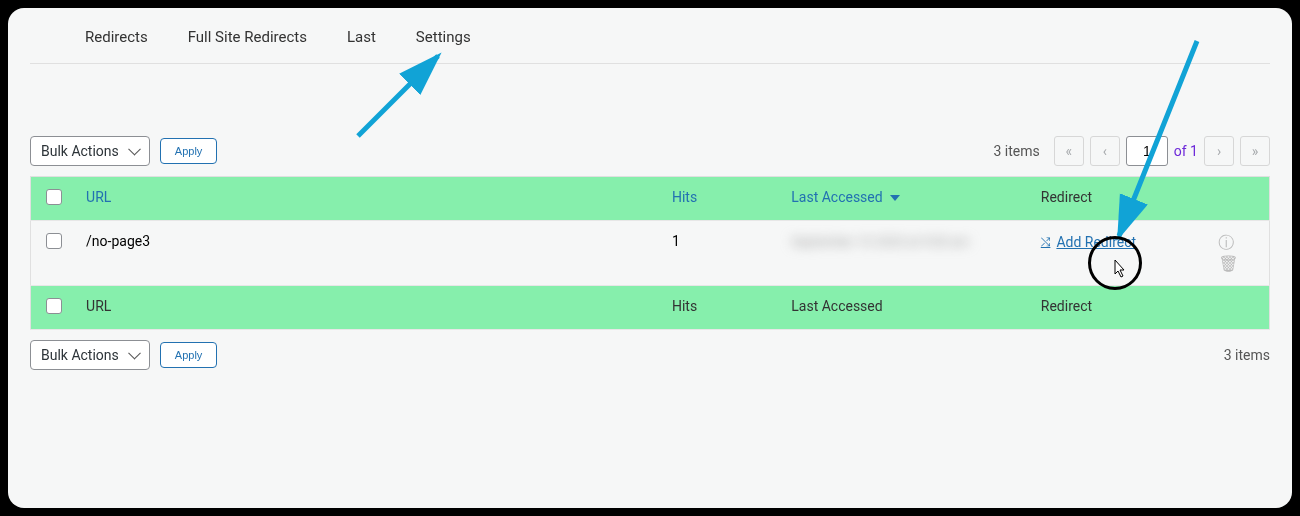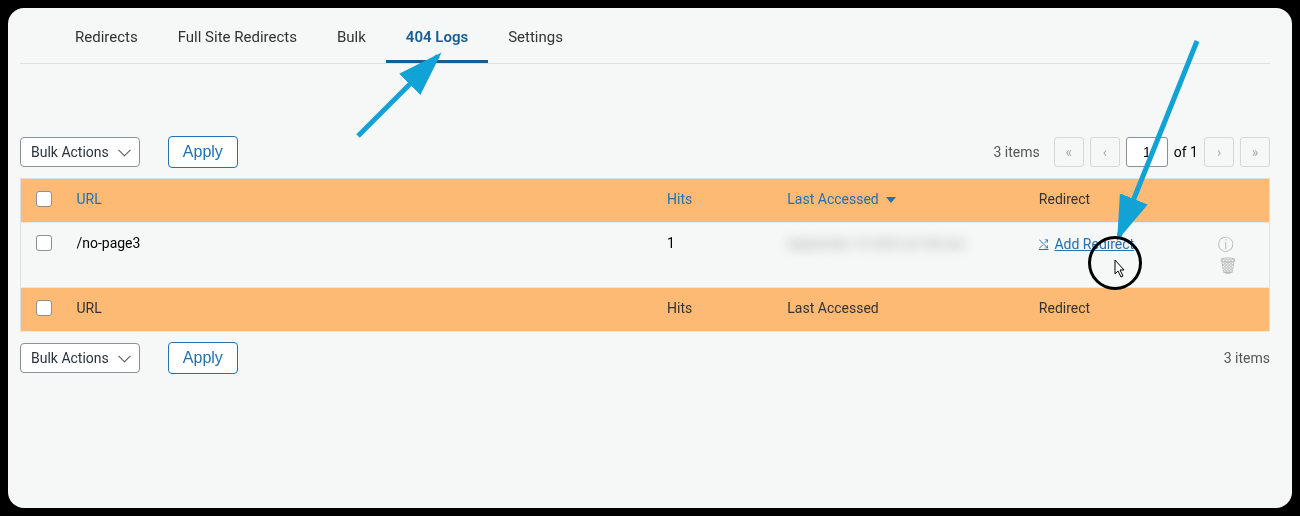--- a/index.html
+++ b/index.html
@@ -8,21 +8,21 @@
     background: #000;
     width: 1300px;
     height: 516px;
     padding: 8px;
   }
   .window {
     background: #f6f7f7;
     border-radius: 16px;
     width: 100%;
     height: 100%;
-    padding: 0 22px 18px 12px;
+    padding: 0 22px 18px 22px;
     position: relative;
     overflow: hidden;
   }
   .tabs {
     display: flex;
     gap: 0;
     border-bottom: 1px solid #e0e0e0;
     padding-left: 35px;
     align-items: flex-end;
     height: 56px;
@@ -39,21 +39,21 @@
     font-weight: 600;
     border-bottom: 3px solid #135e96;
   }
   .toolbar {
     display: flex;
     align-items: center;
     justify-content: space-between;
     margin-top: 72px;
     margin-bottom: 10px;
   }
-  .toolbar-left, .toolbar-right { display: flex; align-items: center; gap: 28px; }
+  .toolbar-left, .toolbar-right { display: flex; align-items: center; gap: 10px; }
   .select {
     border: 1px solid #8c8f94;
     border-radius: 4px;
     background: #fff;
     padding: 6px 30px 6px 10px;
     font-size: 14px;
     color: #2c3338;
     position: relative;
     cursor: pointer;
   }
@@ -64,21 +64,21 @@
     width: 8px; height: 8px;
     border-right: 1.5px solid #555; border-bottom: 1.5px solid #555;
     transform: translateY(-70%) rotate(45deg);
   }
   .btn-apply {
     border: 1px solid #2271b1;
     color: #2271b1;
     background: #fff;
     padding: 6px 14px;
     border-radius: 4px;
-    font-size: 16px;
+    font-size: 11px;
     cursor: pointer;
   }
   .pager { display: flex; align-items: center; gap: 6px; font-size: 14px; color: #555;}
   .pager .count { margin-right: 8px; }
   .pager-btn {
     border: 1px solid #d7d7d7;
     background: #f6f7f7;
     color: #a7aaad;
     width: 30px; height: 30px;
     display: flex; align-items: center; justify-content: center;
@@ -86,25 +86,25 @@
     font-size: 14px;
     cursor: pointer;
   }
   .pager-input {
     border: 1px solid #8c8f94;
     width: 42px; height: 30px;
     text-align: center;
     border-radius: 3px;
     font-size: 14px;
   }
-  .pager-of { color: #000000; }
+  .pager-of { color: #6d28d9; }
   .table {
     width: 100%;
     border-collapse: collapse;
-    background: #fdba74;
+    background: #86efac;
     border: 1px solid #e0e0e0;
     font-size: 14px;
   }
   .table th, .table td {
     padding: 12px 10px;
     text-align: left;
     border-bottom: 1px solid #e7e7e7;
     vertical-align: top;
   }
   .table thead th { color: #2271b1; font-weight: 400; }
@@ -190,22 +190,21 @@
   .add-redirect.boxed { outline: 1px solid #2271b1; outline-offset: 2px;}
 </style>
 </head>
 <body>
 
 <div class="window">
 
   <div class="tabs">
     <div class="tab">Redirects</div>
     <div class="tab">Full Site Redirects</div>
-    <div class="tab">Bulk</div>
-    <div class="tab active">404 Logs</div>
+    <div class="tab">Last</div>
     <div class="tab">Settings</div>
   </div>
 
   <div class="toolbar">
     <div class="toolbar-left">
       <div class="select">Bulk Actions</div>
       <button class="btn-apply">Apply</button>
     </div>
     <div class="toolbar-right pager">
       <span class="count">3 items</span>

